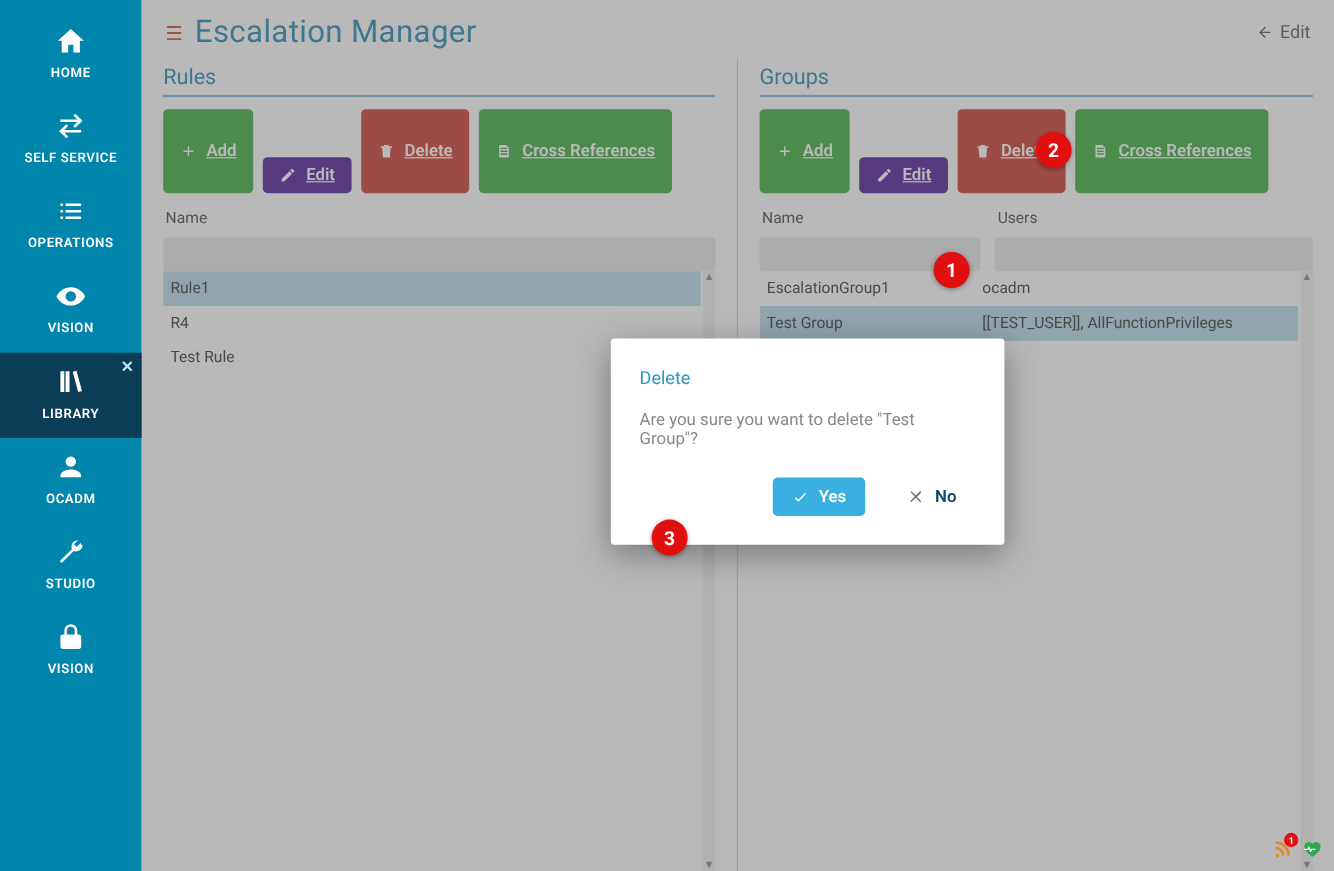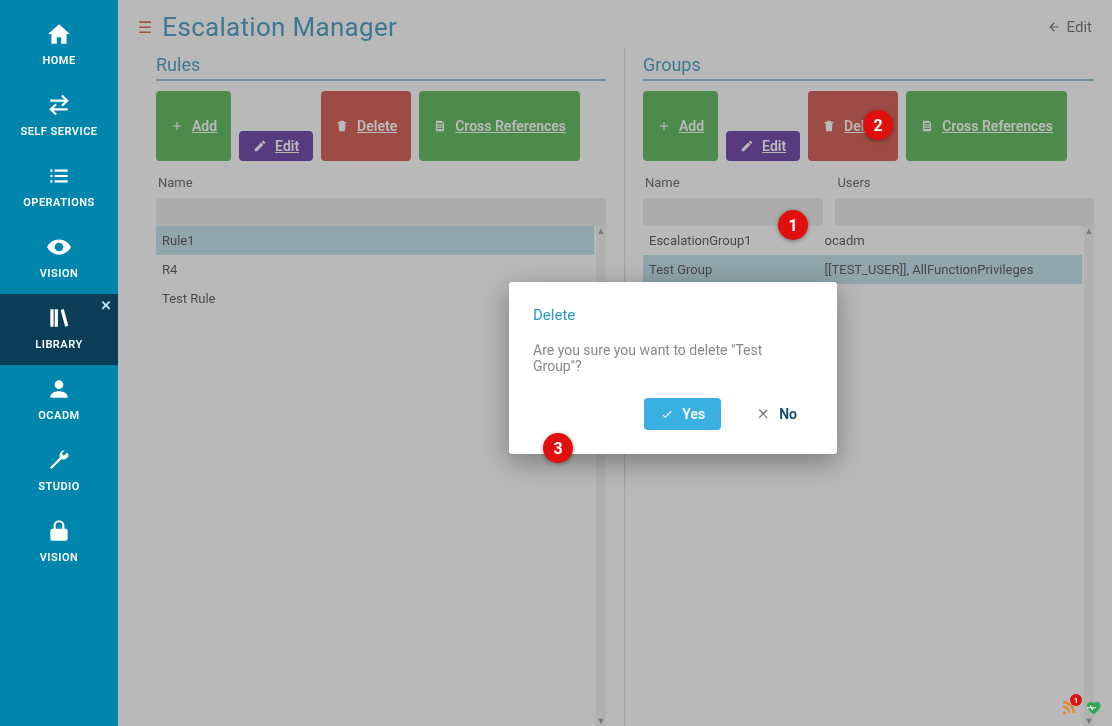--- a/index.html
+++ b/index.html
@@ -15,21 +15,21 @@
   .nav-icon svg { fill: #fff; width: 26px; height: 26px; }
 
   
   .main { flex: 1; position: relative; display: flex; flex-direction: column; }
   .titlebar { display: flex; align-items: center; padding: 12px 20px 6px; }
   .menu-icon { color: #d4471f; font-size: 16px; margin-right: 10px; }
   .title { color: #1f88b4; font-size: 26px; font-weight: 400; flex: 1; letter-spacing: 0.3px; }
   .back { color: #555; font-size: 15px; display: flex; align-items: center; gap: 6px; cursor: pointer; }
   .back svg { width: 14px; height: 14px; fill: #555; }
 
-  .panels { flex: 1; display: flex; padding-left: 20px; }
+  .panels { flex: 1; display: flex; }
   .panel { width: 50%; padding: 0 18px; display: flex; flex-direction: column; border-right: 1px solid #d6d6d6; }
   .panel:last-child { border-right: none; }
   .panel-header { color: #1f88b4; font-size: 18px; font-weight: 400; padding: 6px 0 4px; border-bottom: 2px solid #7cbbd4; margin-bottom: 10px; }
 
   .btnrow { display: flex; gap: 8px; margin-bottom: 10px; }
   .btn { display: inline-flex; align-items: center; gap: 8px; padding: 7px 14px; border-radius: 4px; color: #fff; font-size: 14px; font-weight: 600; cursor: pointer; border: none; text-decoration: underline; }
   .btn.green { background: #3aab3a; }
   .btn.blue { background: #4c1d95; margin-top: 40px; }
   .btn.red { background: #cc3a2d; }
   .btn .ico { width: 14px; height: 14px; }

